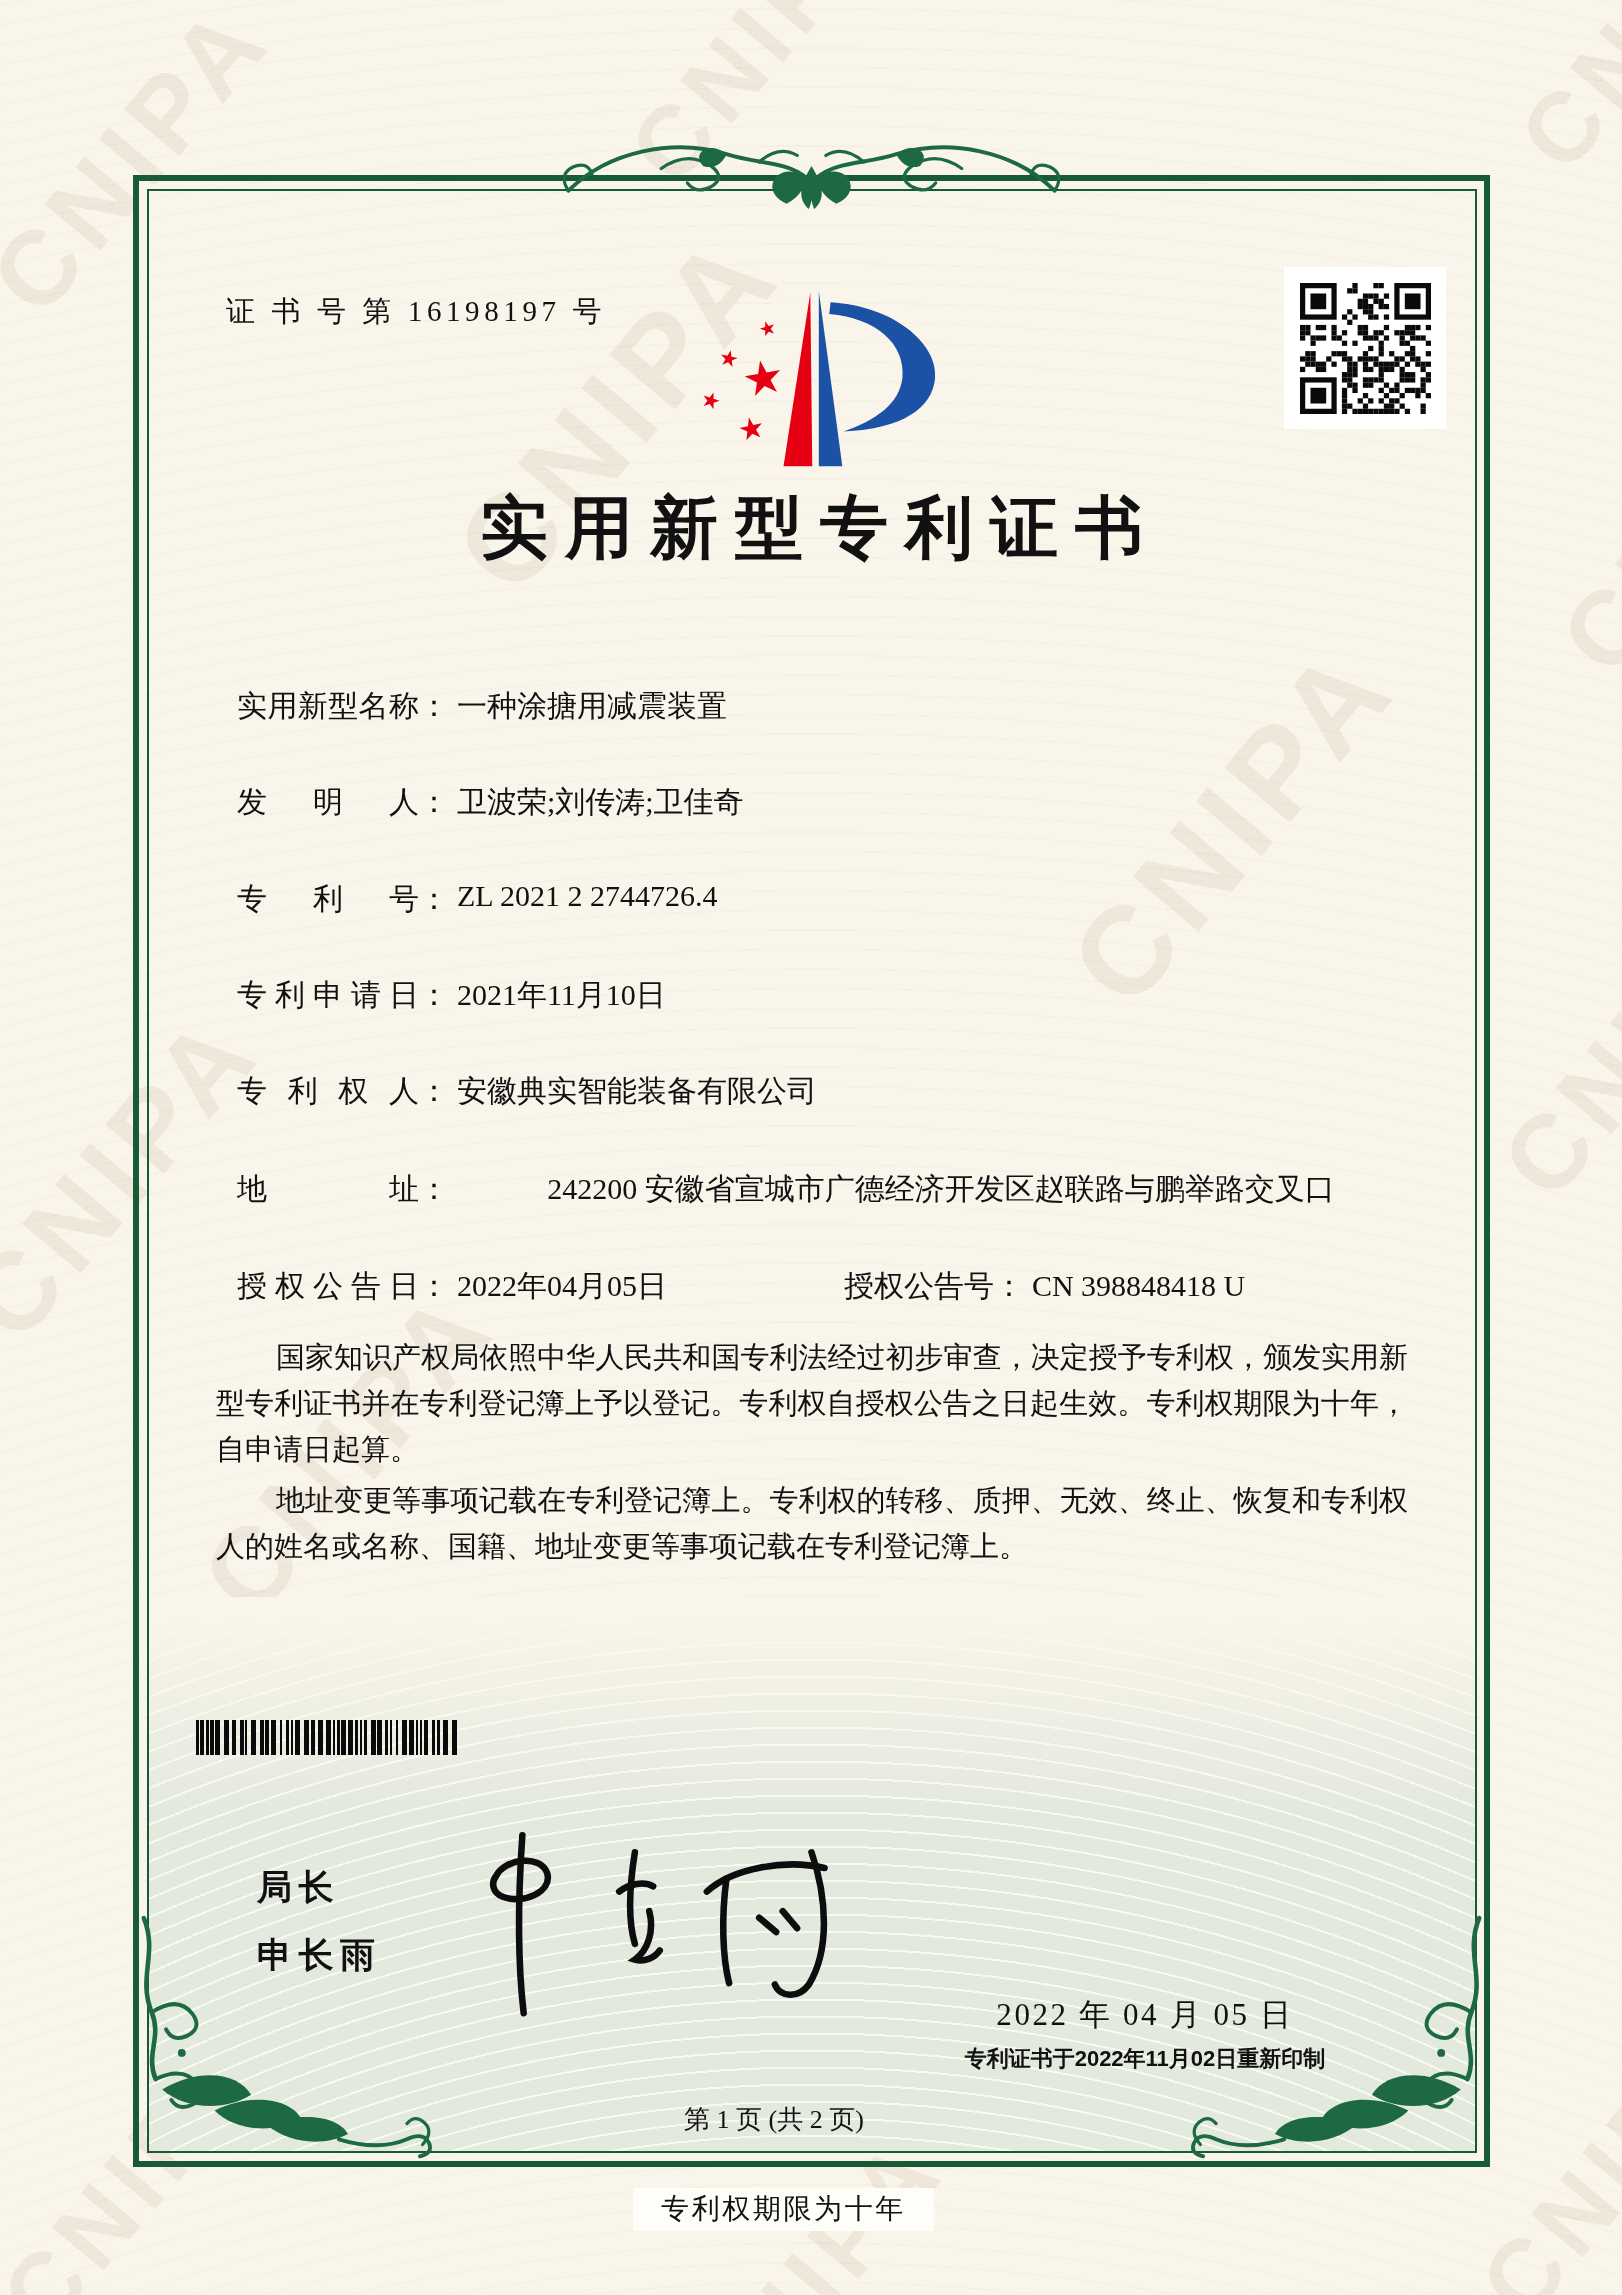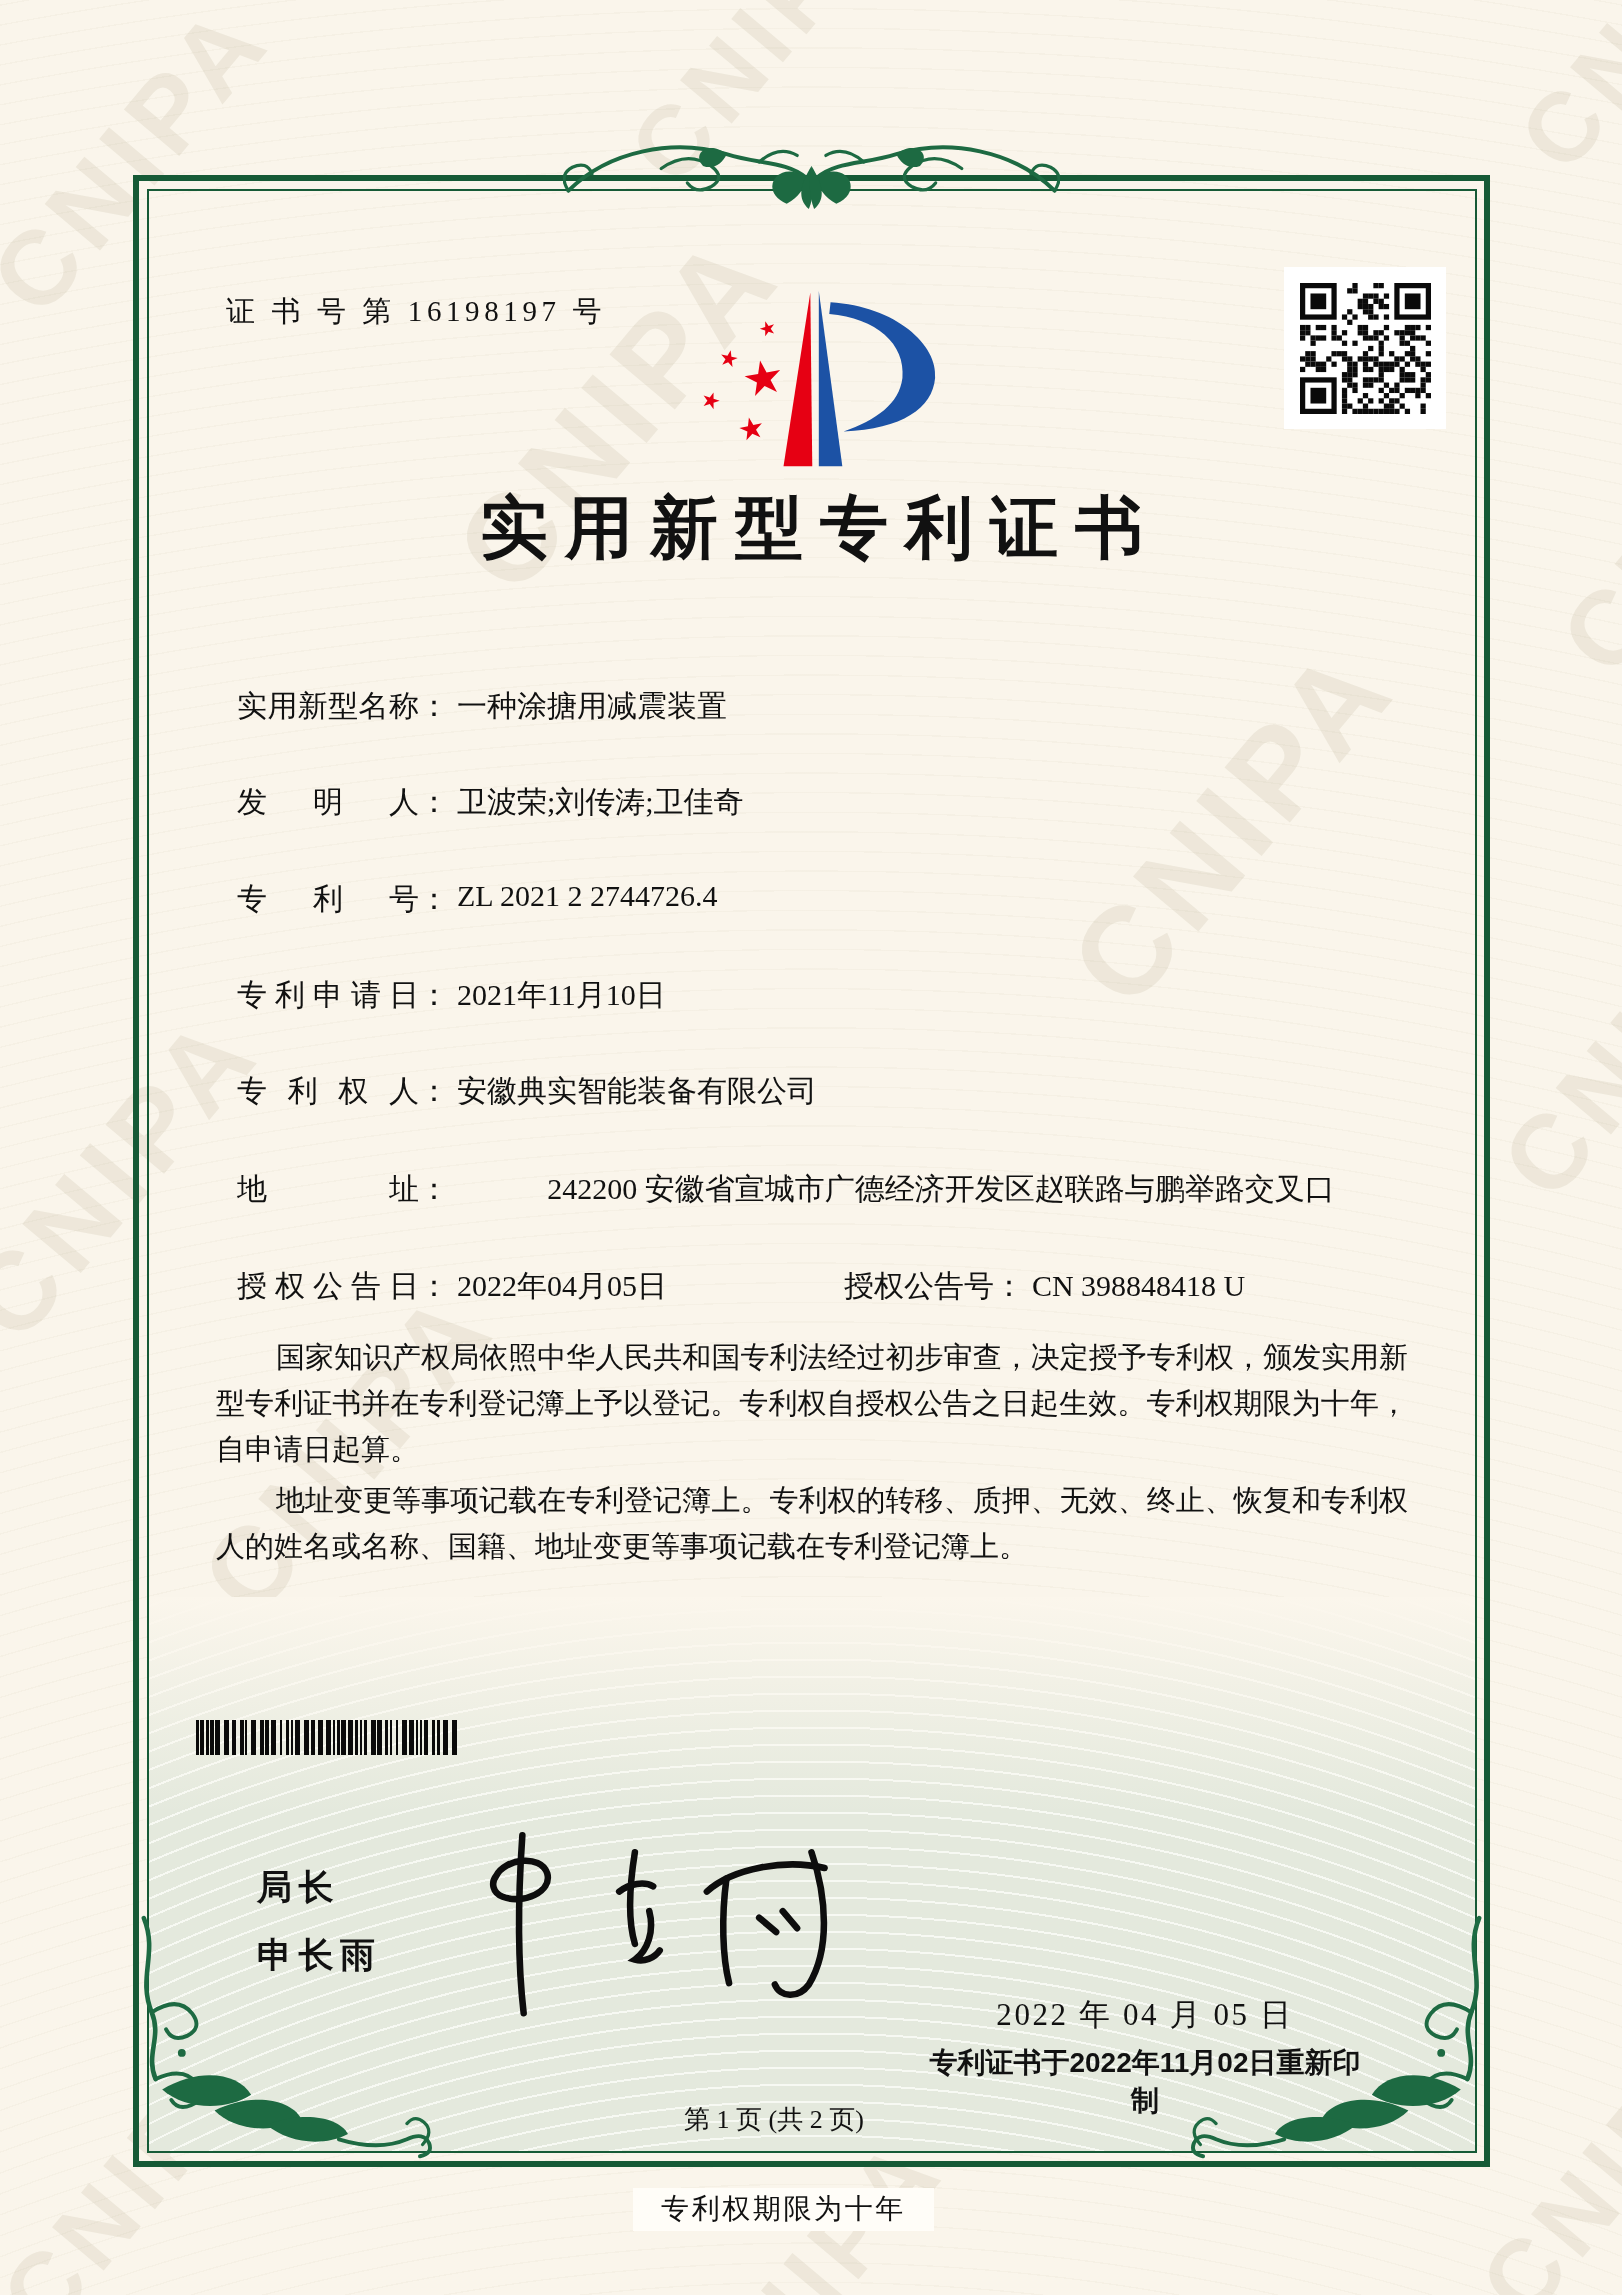--- a/index.html
+++ b/index.html
@@ -75,21 +75,21 @@
     position:absolute; left:257px; z-index:4; font-size:35px; font-weight:bold;
     letter-spacing:6.5px; font-family:"Liberation Sans","DejaVu Sans",sans-serif;
   }
   .sig-svg{ position:absolute; left:419px; top:1813px; z-index:4; }
   .issue-date{
     position:absolute; left:916px; top:1994px; width:458px; text-align:center; z-index:4;
     font-size:31px; letter-spacing:2.6px;
   }
   .reprint{
     position:absolute; left:916px; top:2044px; width:458px; text-align:center; z-index:4;
-    font-size:28px; font-weight:bold;
+    font-size:22px; font-weight:bold;
     font-family:"Liberation Sans","DejaVu Sans",sans-serif;
   }
   .page-info{
     position:absolute; left:604px; top:2102px; width:340px; text-align:center; z-index:4;
     font-size:26px;
   }
   .foot-note{
     position:absolute; left:633px; top:2188px; width:301px; height:43px; z-index:4;
     background:#fffdf8; text-align:center; font-size:28px; line-height:41px;
     letter-spacing:2.6px;

